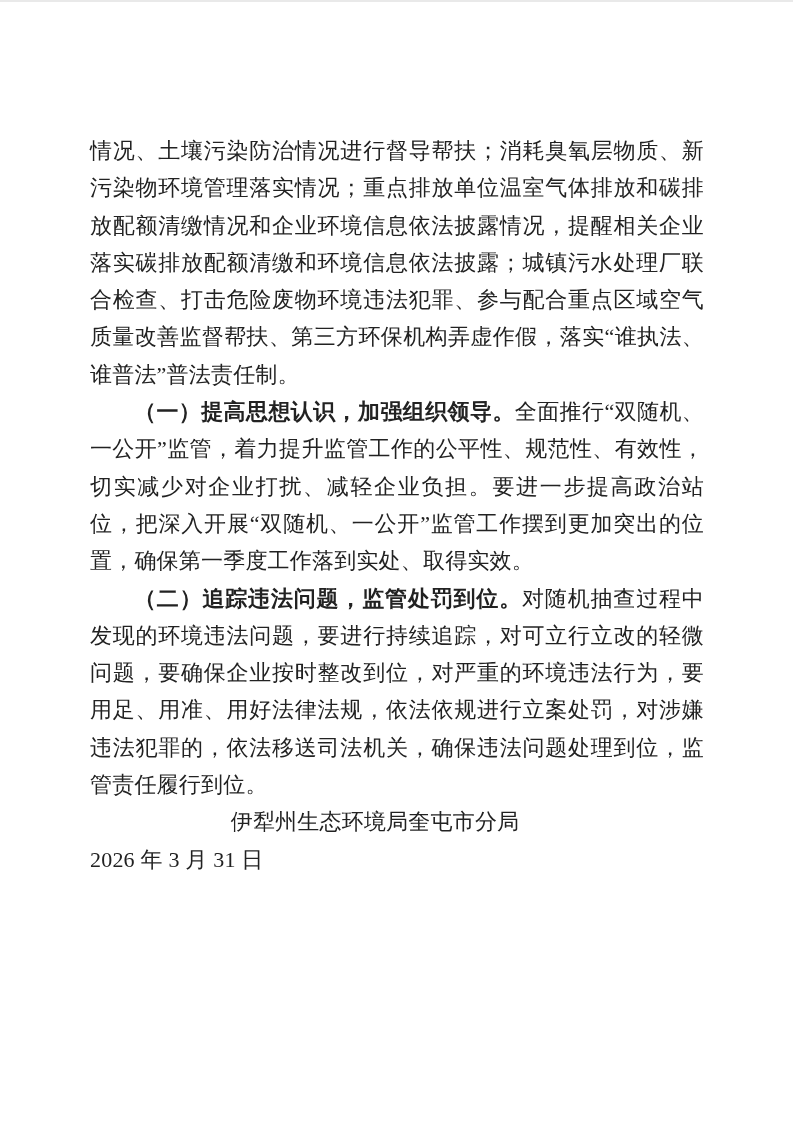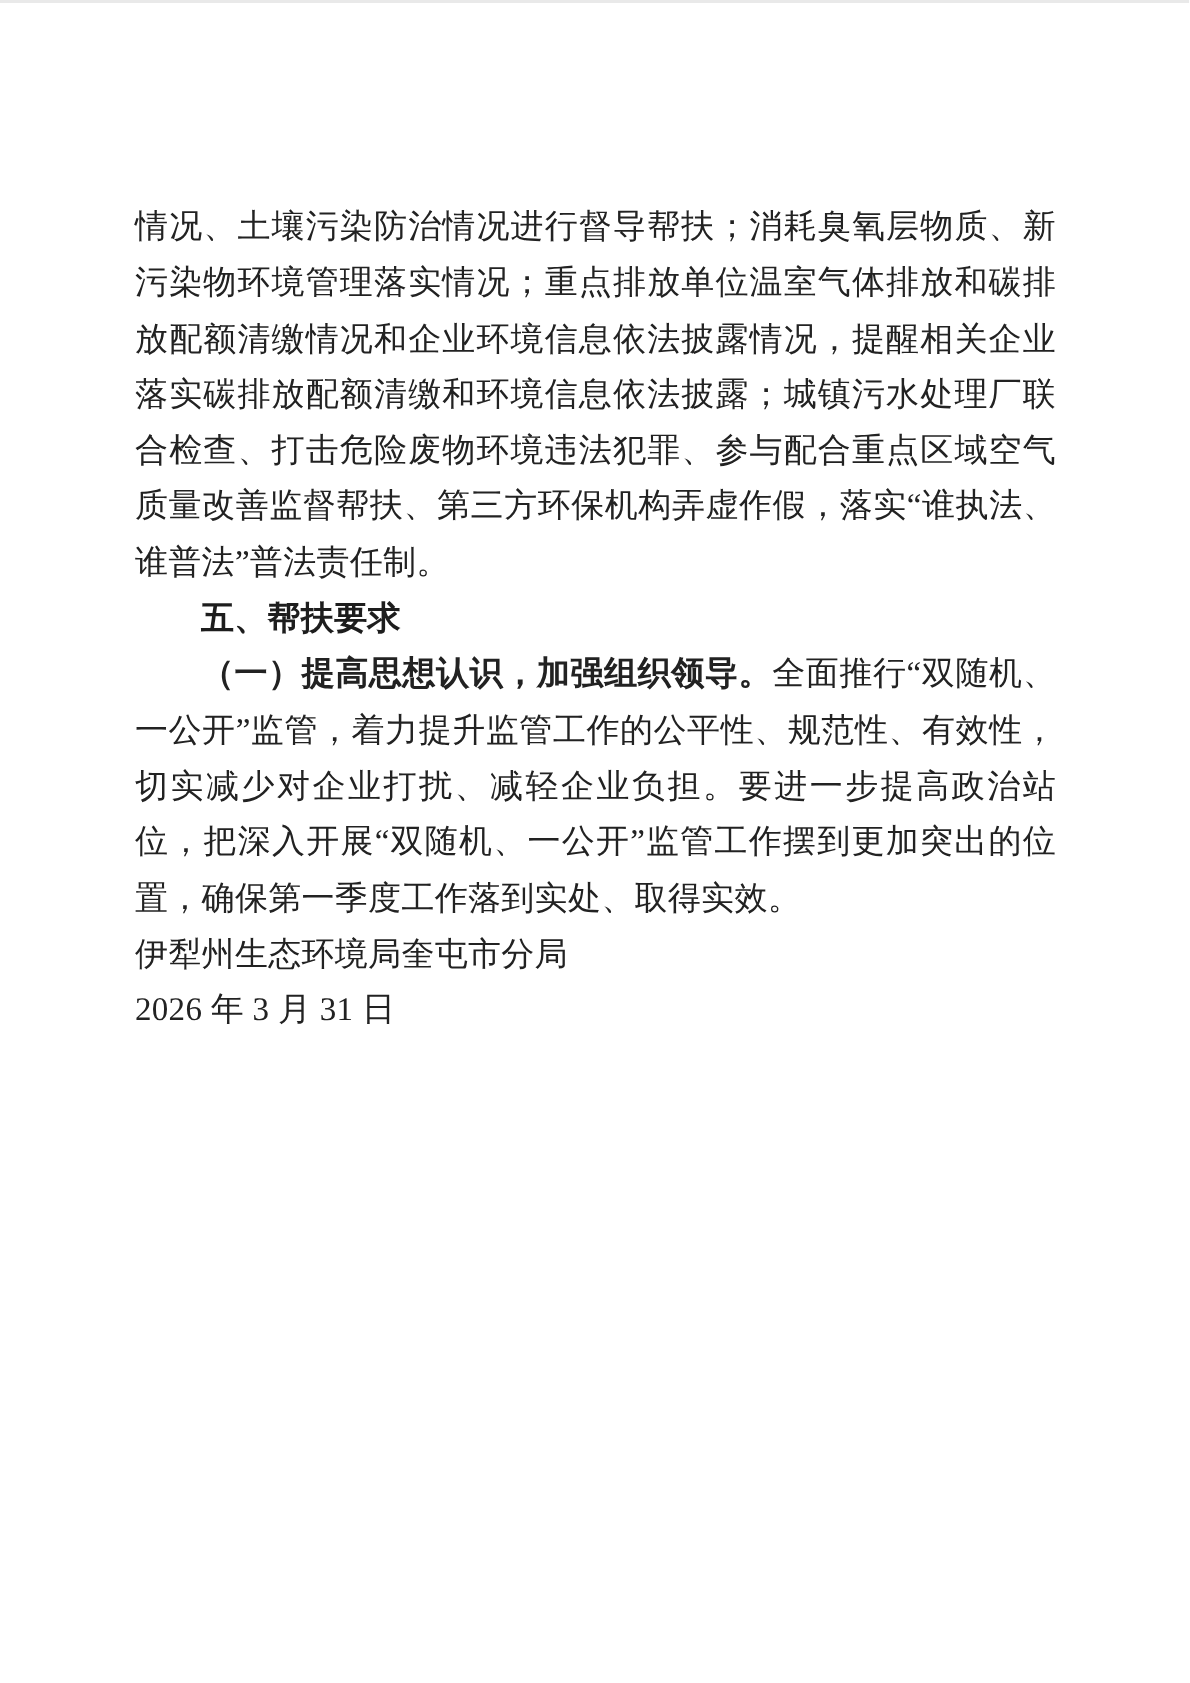--- a/index.html
+++ b/index.html
@@ -50,41 +50,41 @@
     text-indent: 2em;
     text-align: left;
     color: #1d1d1d;
   }
   .lead {
     font-weight: bold;
   }
   .signature-line {
     margin: 0;
     text-indent: 0;
-    text-align: left;
+    text-align: center;
     padding-right: 44px;
   }
   .date-line {
     margin: 0;
     text-indent: 0;
     padding-right: 66px;
   }
 </style>
 </head>
 <body>
 
 <div class="page">
   <div class="text-block">
 
     <p class="para no-indent">情况、土壤污染防治情况进行督导帮扶；消耗臭氧层物质、新污染物环境管理落实情况；重点排放单位温室气体排放和碳排放配额清缴情况和企业环境信息依法披露情况，提醒相关企业落实碳排放配额清缴和环境信息依法披露；城镇污水处理厂联合检查、打击危险废物环境违法犯罪、参与配合重点区域空气质量改善监督帮扶、第三方环保机构弄虚作假，落实“谁执法、谁普法”普法责任制。</p>
 
-    <h2 class="heading">五、帮扶要求</h2>
 
     <p class="para"><span class="lead">（一）提高思想认识，加强组织领导。</span><span>全面推行“双随机、一公开”监管，着力提升监管工作的公平性、规范性、有效性，切实减少对企业打扰、减轻企业负担。要进一步提高政治站位，把深入开展“双随机、一公开”监管工作摆到更加突出的位置，确保第一季度工作落到实处、取得实效。</span></p>
 
+    <p class="para"><span class="lead">（二）追踪违法问题，监管处罚到位。</span><span>对随机抽查过程中发现的环境违法问题，要进行持续追踪，对可立行立改的轻微问题，要确保企业按时整改到位，对严重的环境违法行为，要用足、用准、用好法律法规，依法依规进行立案处罚，对涉嫌违法犯罪的，依法移送司法机关，确保违法问题处理到位，监管责任履行到位。</span></p>
 
 
     <p class="signature-line">伊犁州生态环境局奎屯市分局</p>
 
     <p class="date-line">2026 年 3 月 31 日</p>
 
   </div>
 </div>
 
 </body></html>

